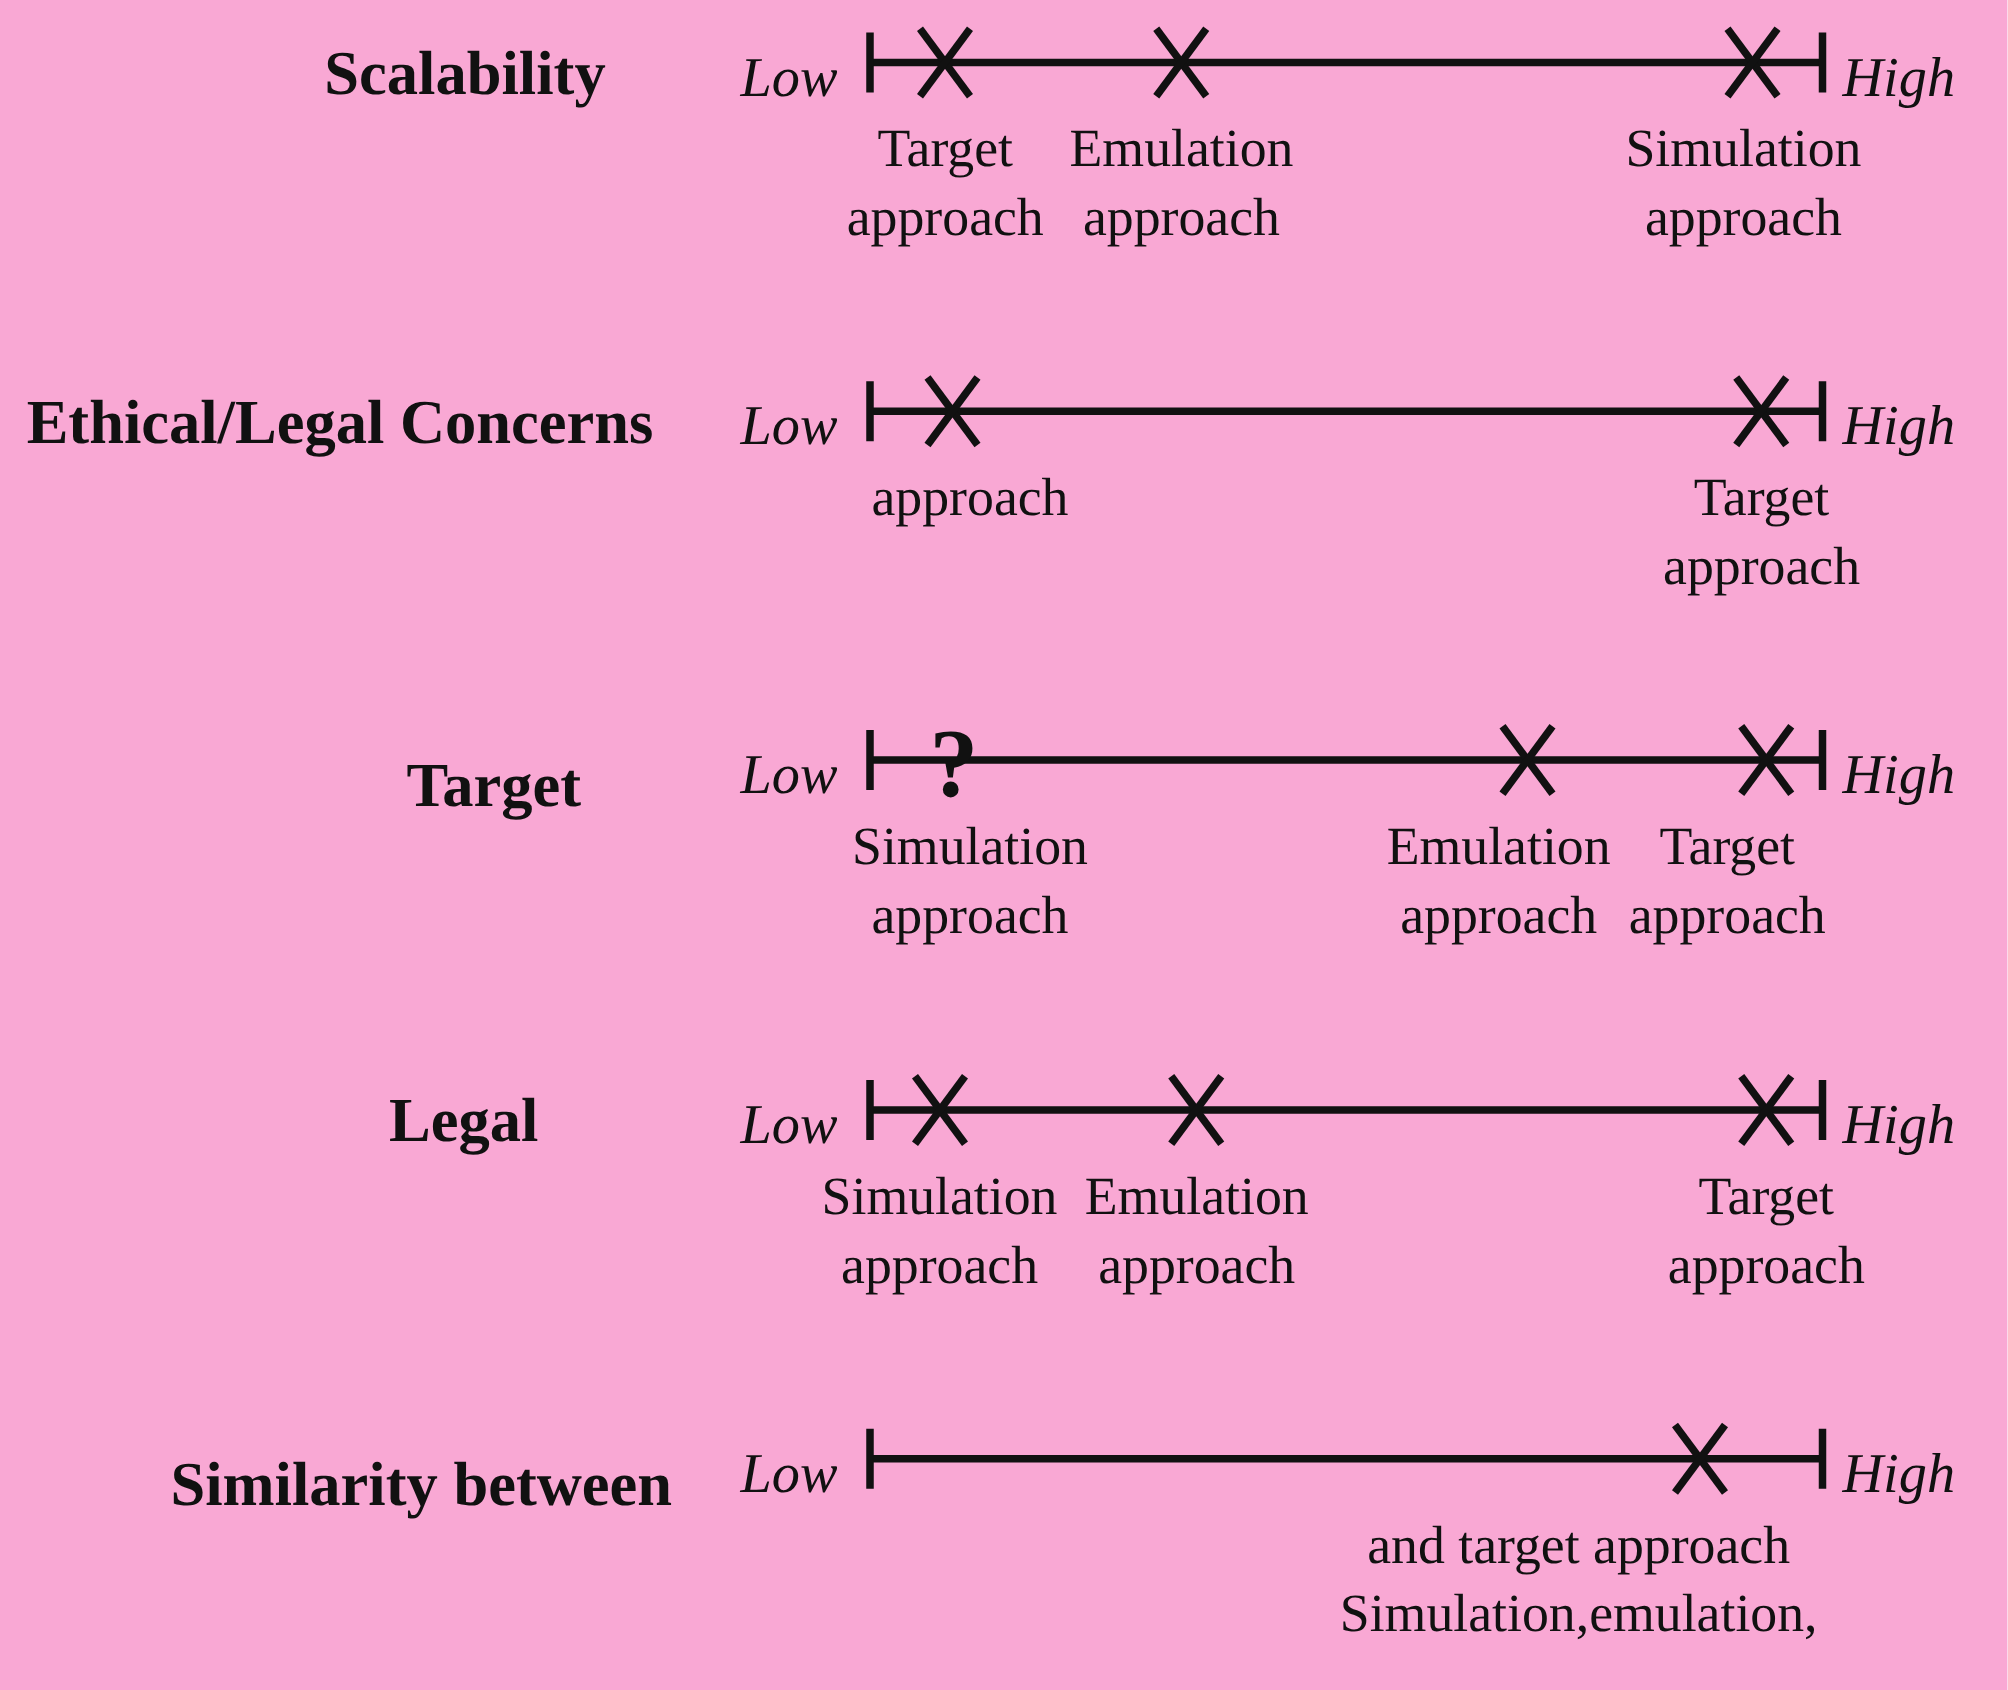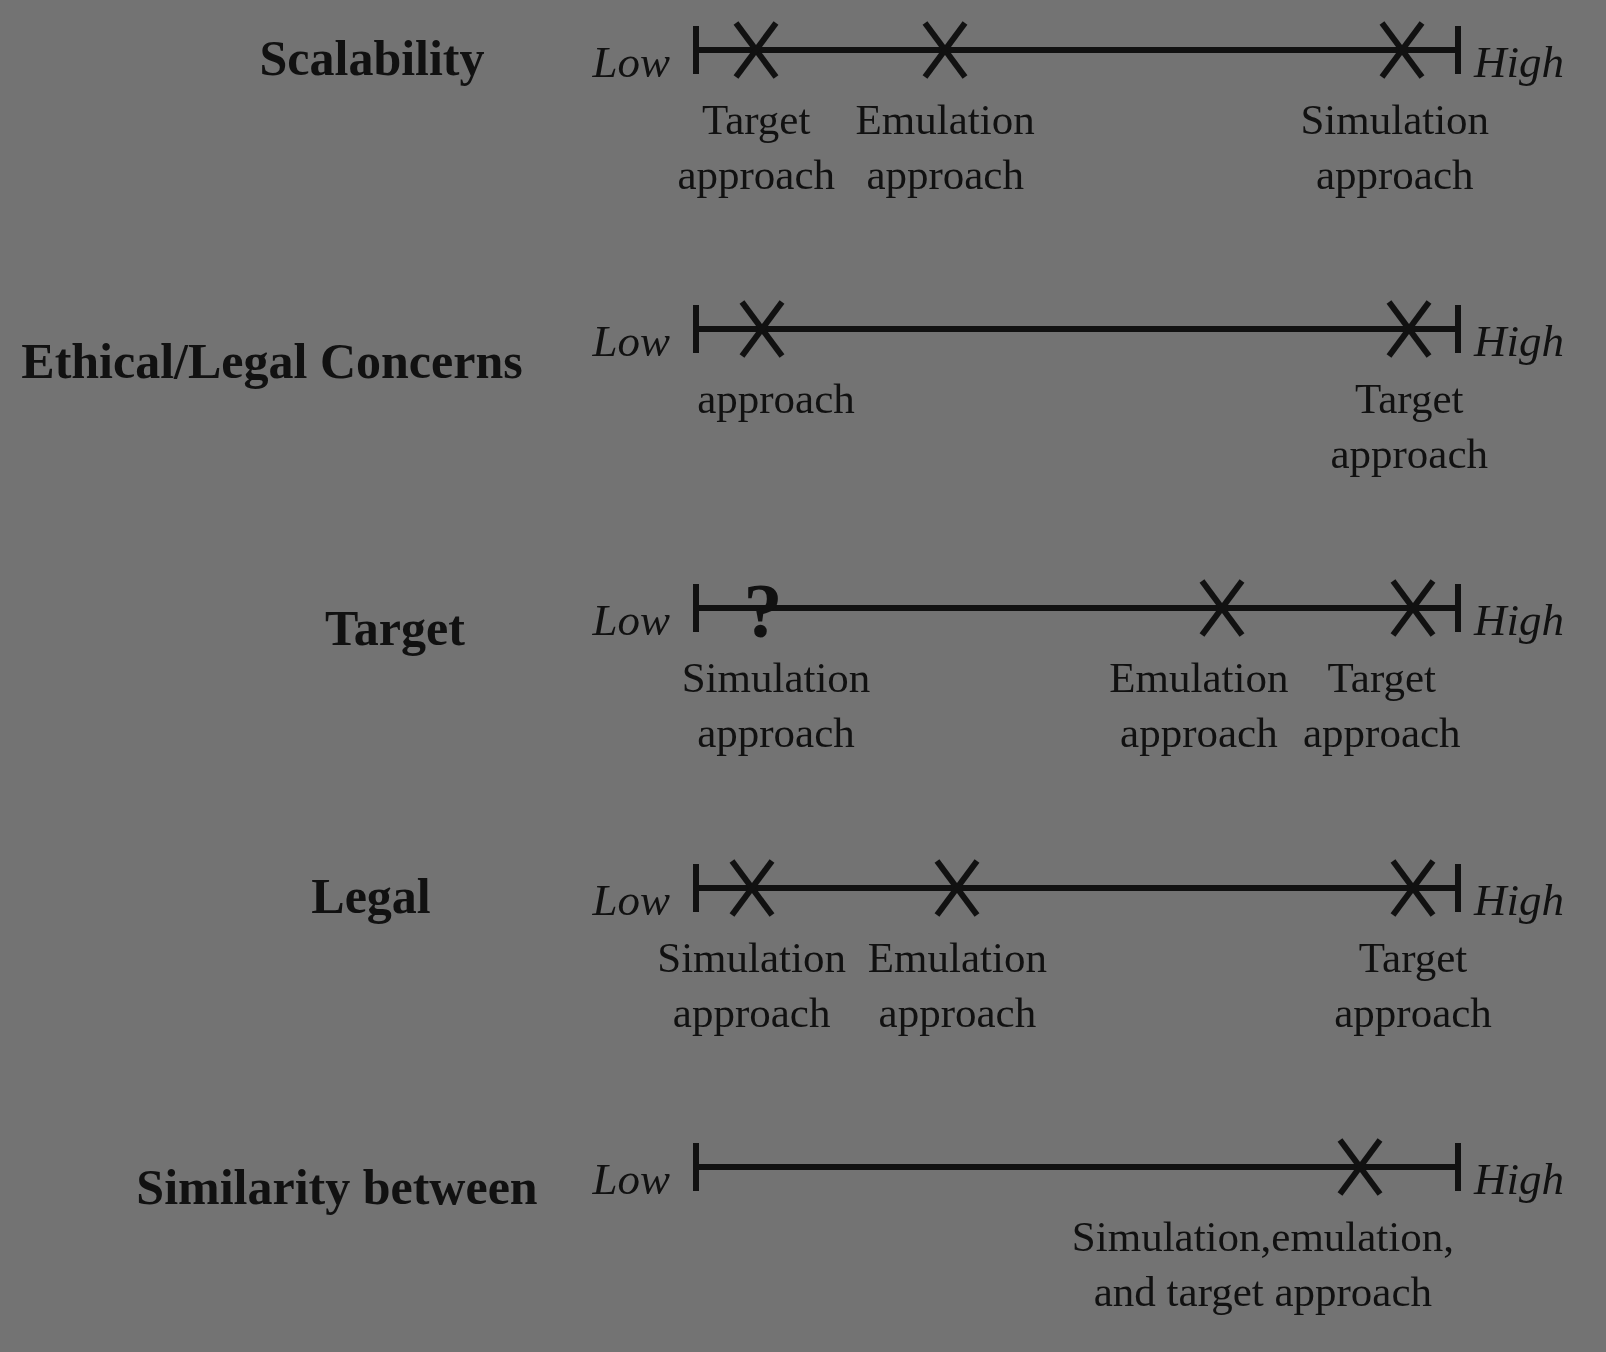--- a/index.html
+++ b/index.html
@@ -1,20 +1,20 @@
 <!DOCTYPE html>
 <html><head>
 <meta charset="utf-8">
 <style>
   html, body { margin: 0; padding: 0; background: #ffffff; }
   #stage {
     position: relative;
     width: 1606px;
     height: 1352px;
-    background: #737373;
+    background: #f9a8d4;
     font-family: "Liberation Serif", "DejaVu Serif", serif;
     color: #111111;
     overflow: hidden;
   }
   .abs { position: absolute; }
   .row-title {
     position: absolute;
     transform: translateX(-50%);
     text-align: center;
     font-weight: bold;
@@ -97,21 +97,21 @@
       <svg width="48" height="62" viewBox="0 0 48 62" class="xmark" style="left: 1402.37px; top: 50px;">
         <line x1="4" y1="4" x2="44" y2="58"></line>
         <line x1="44" y1="4" x2="4" y2="58"></line>
       </svg>
       <div class="marker-label" style="left: 1394.75px; top: 92px;">
         <div>Simulation</div>
         <div>approach</div>
       </div>
     </div>
     <div class="abs">
-      <div class="row-title" style="left: 272px; top: 311px; margin-top: 24px;">
+      <div class="row-title" style="left: 272px; top: 311px;">
         <div>Ethical/Legal Concerns</div>
       </div>
       <div class="axis-line" style="left: 696px; width: 762px; top: 326px;"></div>
       <div class="axis-tick" style="left: 696px; top: 329px;"></div>
       <div class="axis-tick" style="left: 1458px; top: 329px;"></div>
       <div class="scale-label low" style="left: 670px; top: 329px;">Low</div>
       <div class="scale-label high" style="left: 1474px; top: 329px;">High</div>
       <svg width="48" height="62" viewBox="0 0 48 62" class="xmark" style="left: 762.294px; top: 329px;">
         <line x1="4" y1="4" x2="44" y2="58"></line>
         <line x1="44" y1="4" x2="4" y2="58"></line>
@@ -200,17 +200,17 @@
       <div class="axis-line" style="left: 696px; width: 762px; top: 1164px;"></div>
       <div class="axis-tick" style="left: 696px; top: 1167px;"></div>
       <div class="axis-tick" style="left: 1458px; top: 1167px;"></div>
       <div class="scale-label low" style="left: 670px; top: 1167px;">Low</div>
       <div class="scale-label high" style="left: 1474px; top: 1167px;">High</div>
       <svg width="48" height="62" viewBox="0 0 48 62" class="xmark" style="left: 1359.7px; top: 1167px;">
         <line x1="4" y1="4" x2="44" y2="58"></line>
         <line x1="44" y1="4" x2="4" y2="58"></line>
       </svg>
       <div class="marker-label" style="left: 1262.93px; top: 1209px;">
+        <div>and target approach</div>
         <div>Simulation,emulation,</div>
-        <div>and target approach</div>
       </div>
     </div>
   </div>
 
 </body></html>

